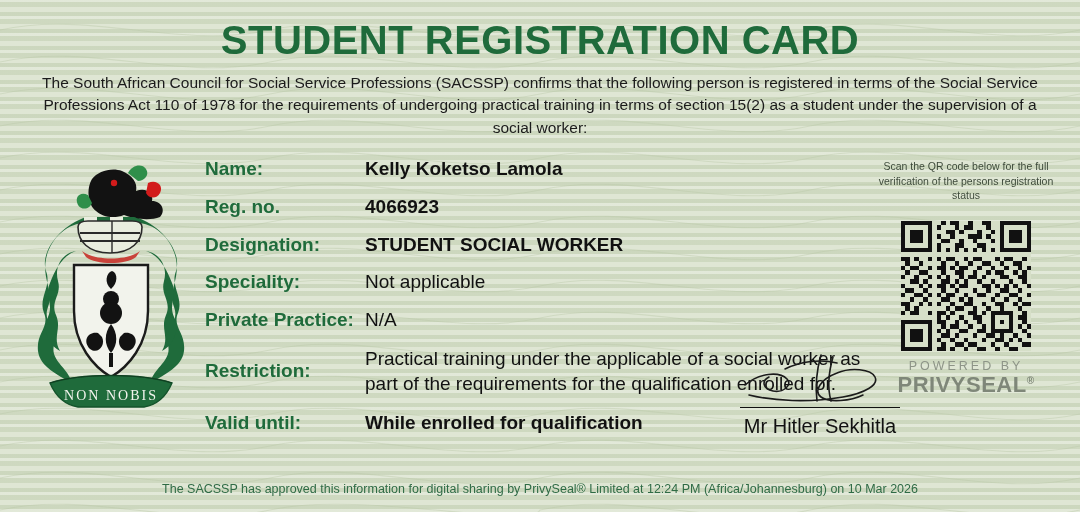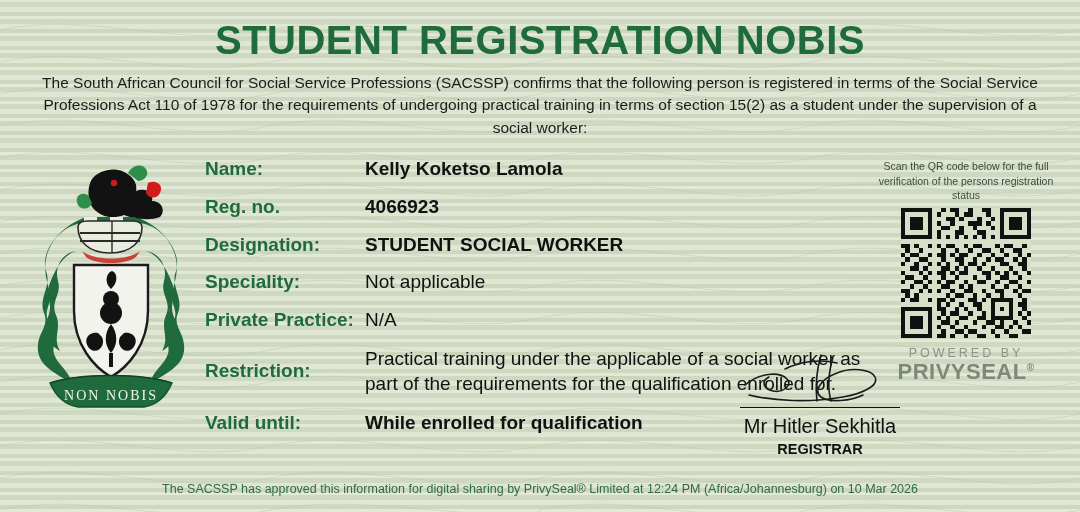--- a/index.html
+++ b/index.html
@@ -113,21 +113,21 @@
     right: 24px;
     top: 0px;
     width: 180px;
     text-align: center;
   }
   .scan-note {
     color: #3d4a3a;
     font-size: 10.5px;
     line-height: 1.35;
     margin-top: 8px;
-    margin-bottom: 6px;
+    margin-bottom: 19px;
   }
   .qr {
     width: 130px;
     height: 130px;
     margin: 0 auto;
     display: block;
   }
   .powered {
     margin-top: 8px;
     color: #8d9487;
@@ -203,21 +203,21 @@
       <path d="M0,382 C90,362 180,402 270,382 C360,362 450,402 540,382 C630,362 720,402 810,382 C900,362 990,402 1080,382"></path>
       <path d="M0,414 C90,394 180,434 270,414 C360,394 450,434 540,414 C630,394 720,434 810,414 C900,394 990,434 1080,414"></path>
       <path d="M0,446 C90,426 180,466 270,446 C360,426 450,466 540,446 C630,426 720,466 810,446 C900,426 990,466 1080,446"></path>
       <path d="M0,478 C90,458 180,498 270,478 C360,458 450,498 540,478 C630,458 720,498 810,478 C900,458 990,498 1080,478"></path>
       <path d="M0,510 C90,490 180,530 270,510 C360,490 530,530 540,510 C630,490 720,530 810,510 C900,490 990,530 1080,510"></path>
     </g>
   </svg>
 
   <div class="card-inner">
 
-    <div class="title">STUDENT REGISTRATION NOBIS</div>
+    <div class="title">STUDENT REGISTRATION CARD</div>
 
     <div class="intro">The South African Council for Social Service Professions (SACSSP) confirms that the following person is registered in terms of the Social Service Professions Act 110 of 1978 for the requirements of undergoing practical training in terms of section 15(2) as a student under the supervision of a social worker:</div>
 
     <div class="body-area">
 
       <div class="crest">
         <svg width="165" height="265" viewBox="0 0 165 265">
 
           <g fill="#1f6b3b">
             <path d="M62,62 C40,60 22,78 18,98 C14,118 26,130 20,146 C14,162 30,168 26,184 C22,200 40,206 44,222 C30,214 12,206 10,190 C8,172 22,166 16,152 C10,136 24,126 18,110 C12,92 30,66 58,56 Z"></path>
@@ -320,21 +320,20 @@
               <path d="M96,4 C92,18 90,34 92,50"></path>
               <path d="M108,6 C104,20 102,36 106,50"></path>
               <path d="M20,34 C34,22 54,20 62,28 C68,34 58,42 48,40 C38,38 36,30 44,26"></path>
               <path d="M24,44 C48,50 84,52 118,46 C140,42 154,34 150,26 C146,18 126,16 112,22 C96,28 88,40 96,46 C104,52 126,50 138,44"></path>
               <path d="M60,18 C76,10 96,8 112,12"></path>
             </g>
           </svg>
         </div>
         <div class="sig-line"></div>
         <div class="sig-name">Mr Hitler Sekhitla</div>
-        <div class="sig-role">REGISTRAR</div>
       </div>
 
       <div class="seal-block">
         <div class="scan-note">Scan the QR code below for the full verification of the persons registration status</div>
 
         <svg class="qr" viewBox="0 0 29 29" shape-rendering="crispEdges">
           <rect width="29" height="29" fill="#d6dfc8"></rect>
           <g fill="#111111">
 
             <rect x="0" y="0" width="7" height="1"></rect>

